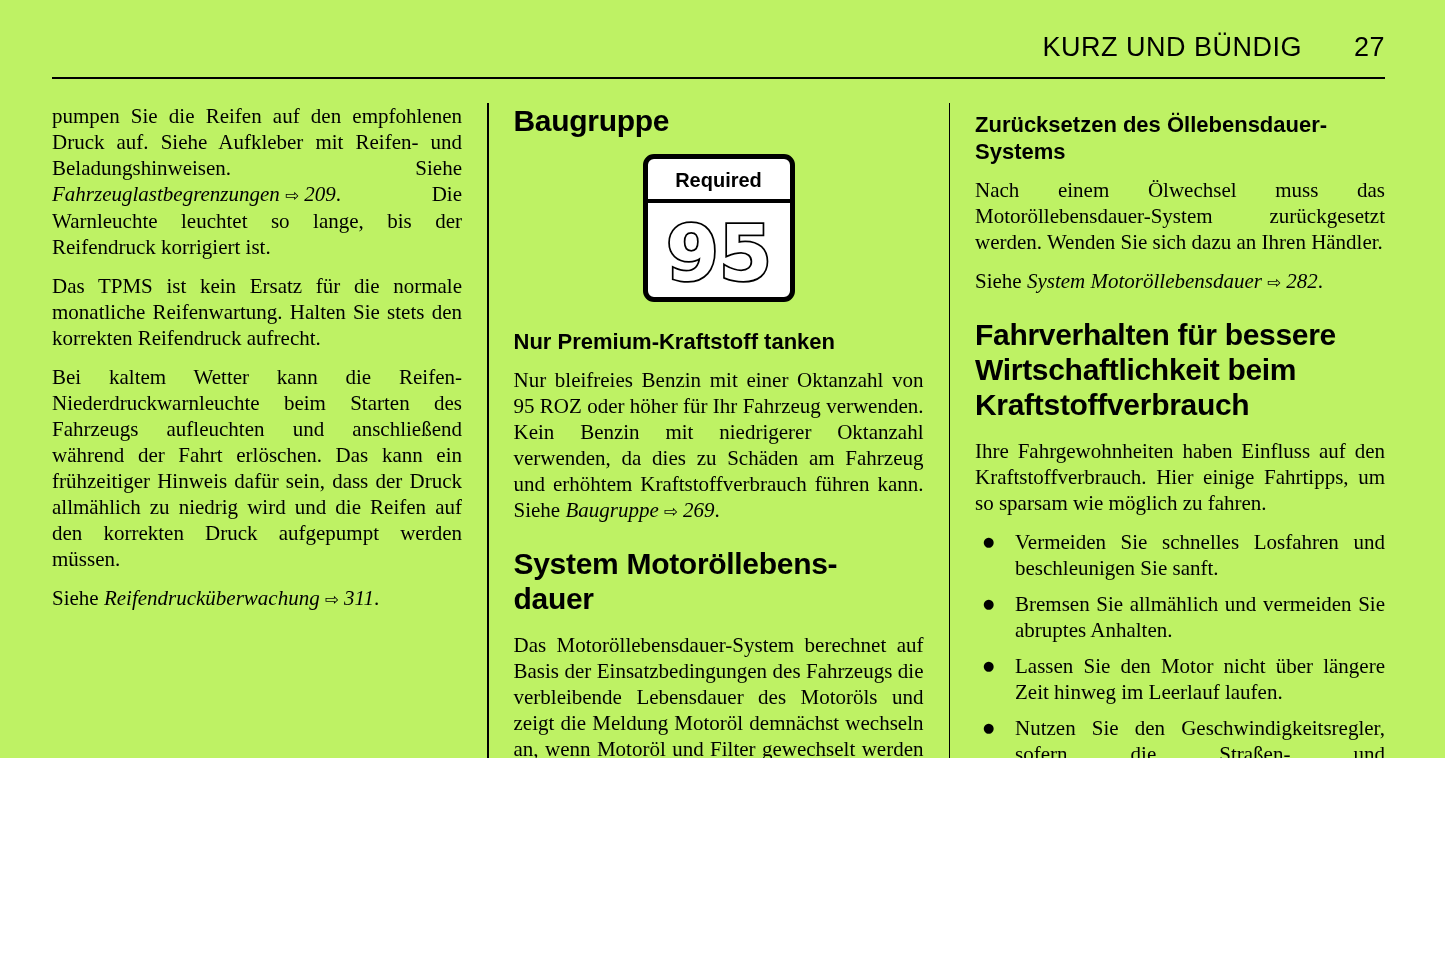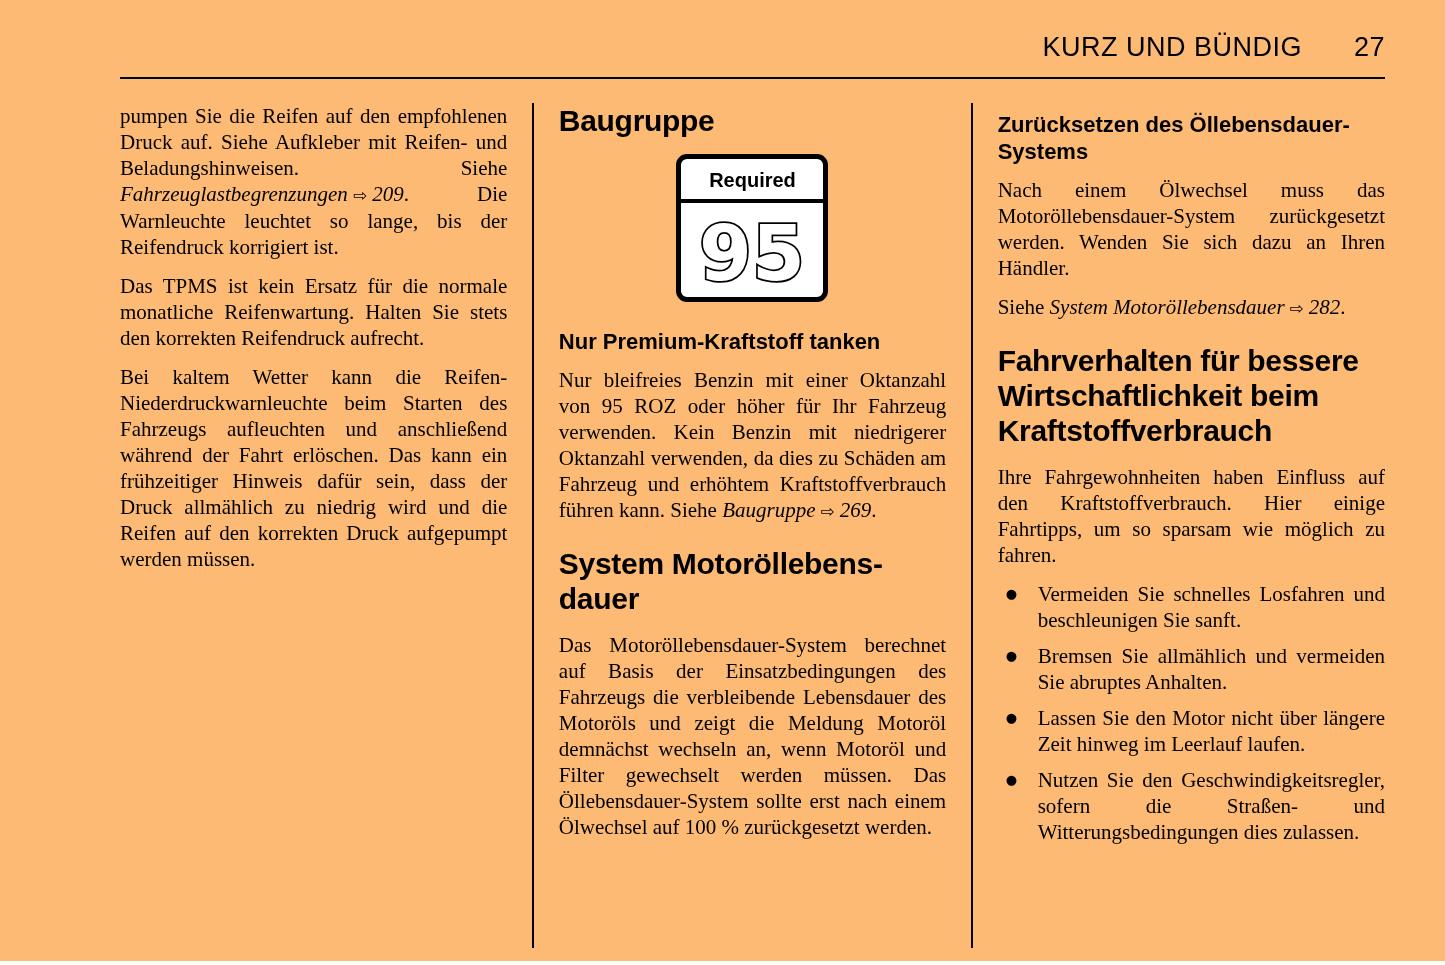--- a/index.html
+++ b/index.html
@@ -1,20 +1,20 @@
 <!DOCTYPE html>
 <html lang="de"><head>
 <meta charset="utf-8">
 <style>
   * { box-sizing: border-box; }
   html, body { margin: 0; padding: 0; background: #ffffff; }
   .page {
-    width: 1445px; height: 961px;
-    padding: 24px 60px 0 120px;
-    background: #fdba74; color: #000000;
+    width: 1445px; height: 758px;
+    padding: 24px 60px 0 52px;
+    background: #bef264; color: #000000;
     overflow: hidden;
   }
   .header {
     display: flex; justify-content: flex-end; align-items: baseline;
     gap: 52px;
     font-family: "Liberation Sans", sans-serif;
     font-size: 27px; letter-spacing: 0.5px;
     padding-top: 8px;
   }
   .header-rule { border: none; border-top: 2px solid #000; margin: 14px 0 0 0; }
@@ -85,20 +85,21 @@
     <span>27</span>
   </div>
   <hr class="header-rule">
 
   <div class="columns">
 
     <section class="col">
       <p class="body"><span>pumpen Sie die Reifen auf den empfohlenen Druck auf. Siehe Aufkleber mit Reifen- und Beladungshinweisen. Siehe </span><em>Fahrzeuglastbegrenzungen</em><span class="xref-arrow">⇨</span><em>209</em><span>. Die Warnleuchte leuchtet so lange, bis der Reifendruck korrigiert ist.</span></p>
       <p class="body">Das TPMS ist kein Ersatz für die normale monatliche Reifenwartung. Halten Sie stets den korrekten Reifendruck aufrecht.</p>
       <p class="body">Bei kaltem Wetter kann die Reifen-Niederdruckwarnleuchte beim Starten des Fahrzeugs aufleuchten und anschließend während der Fahrt erlöschen. Das kann ein frühzeitiger Hinweis dafür sein, dass der Druck allmählich zu niedrig wird und die Reifen auf den korrekten Druck aufgepumpt werden müssen.</p>
+      <p class="body"><span>Siehe </span><em>Reifendrucküberwachung</em><span class="xref-arrow">⇨</span><em>311</em><span>.</span></p>
     </section>
 
     <div class="vrule"></div>
 
     <section class="col">
       <h1 class="h1">Baugruppe</h1>
 
       <div class="badge">
         <div class="badge-top">Required</div>
         <div class="badge-body">

